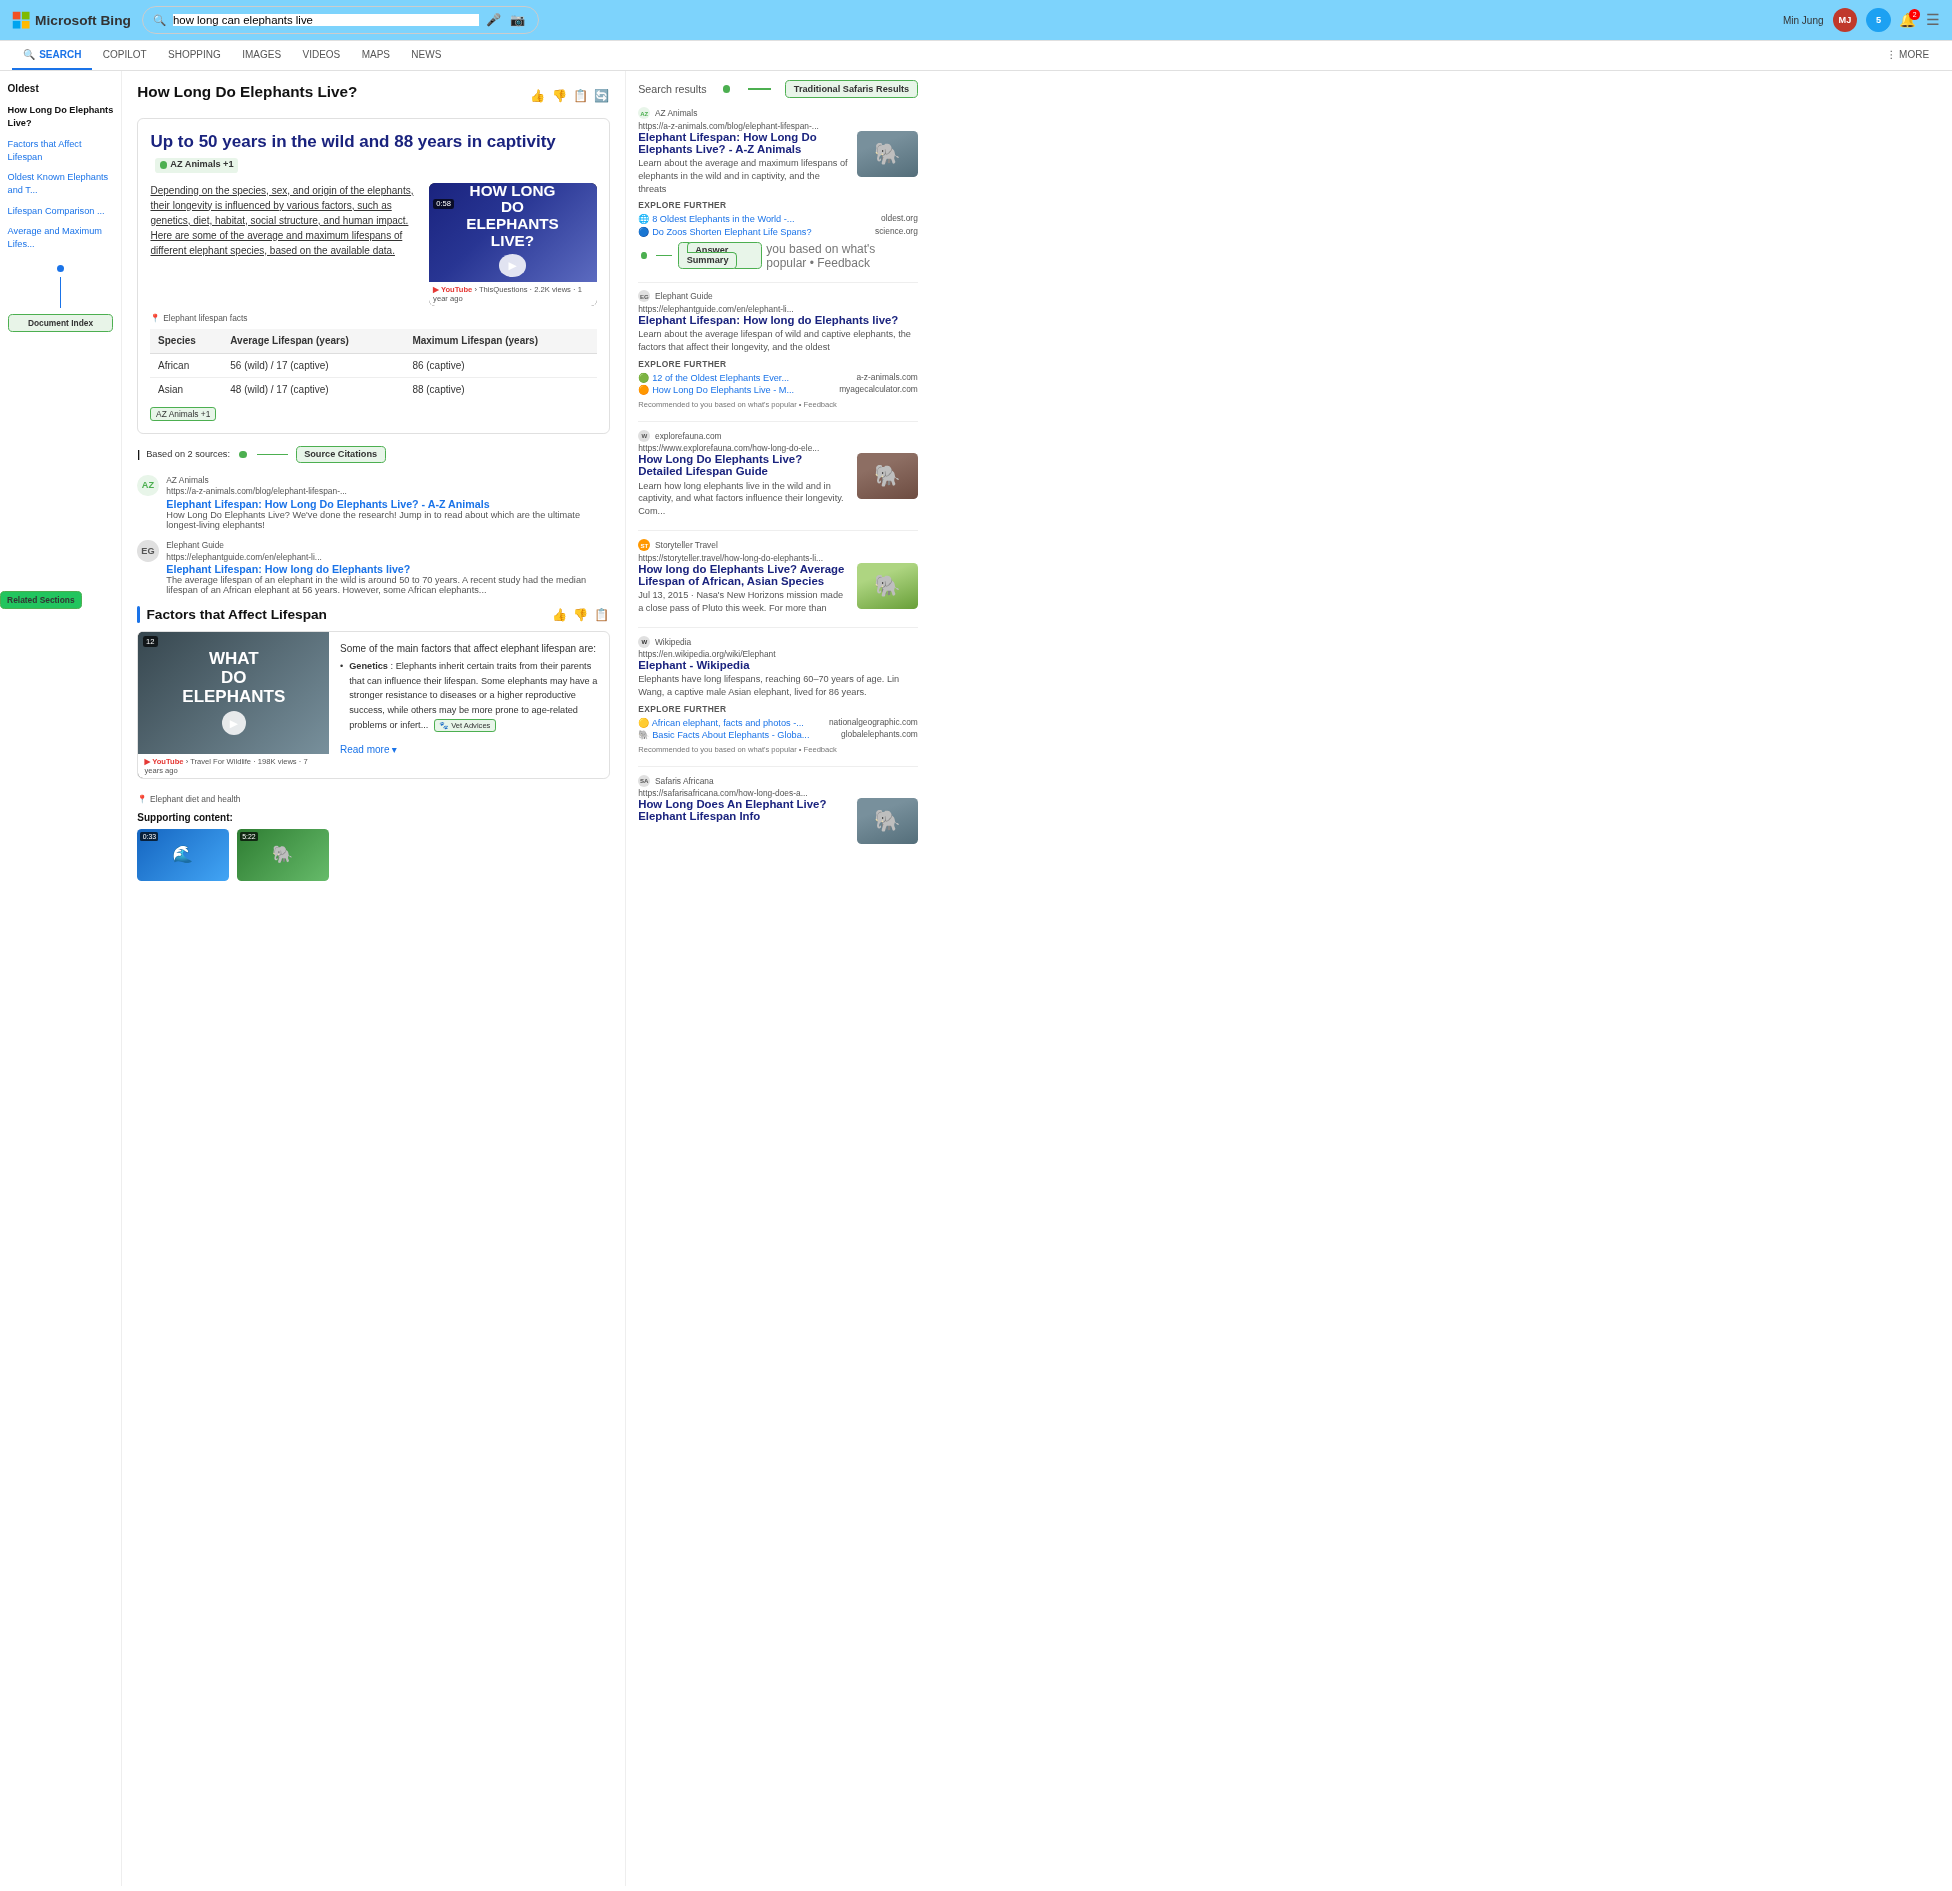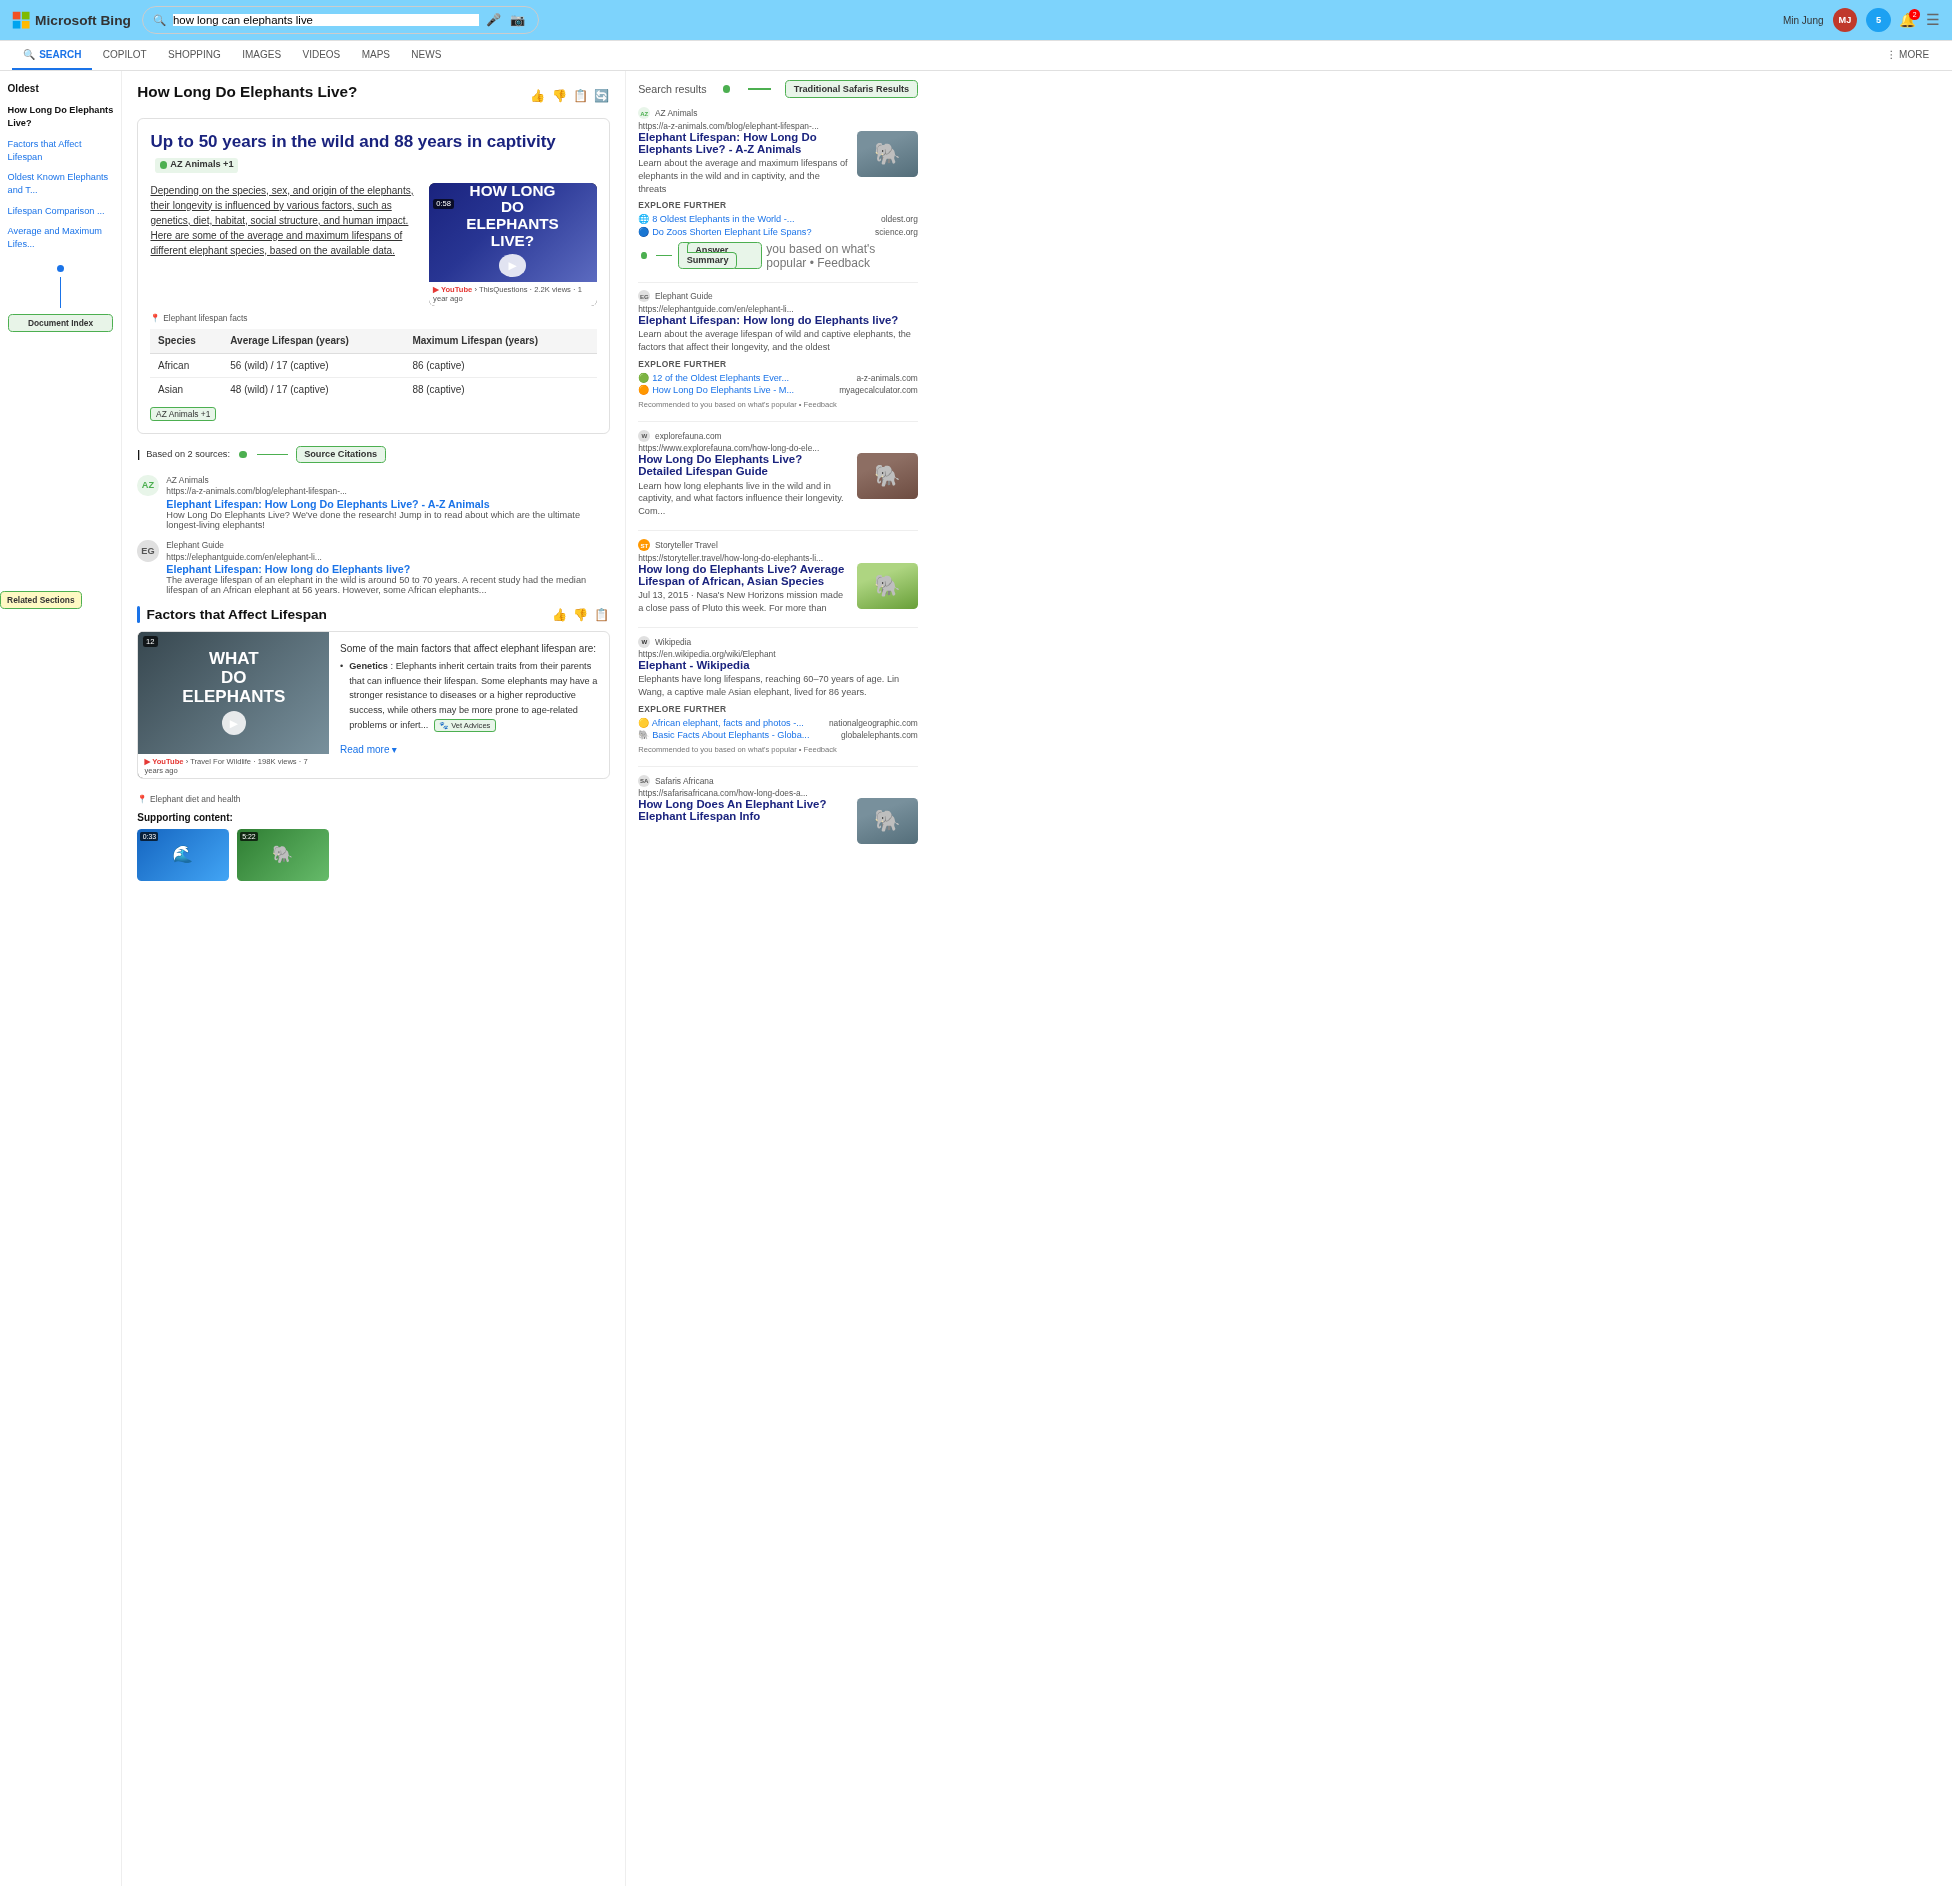--- a/index.html
+++ b/index.html
@@ -31,21 +31,21 @@
     .main-layout { display: flex; min-height: calc(100vh - 76px); }
 
     
     .sidebar { width: 122px; min-width: 107px; padding: 12.2px 7.6px; font-size: 9.2px; color: #333; border-right: 0.8px solid #eee; position: relative; }
     .sidebar-title { font-weight: 700; font-size: 10px; margin-bottom: 7.6px; color: #111; }
     .sidebar-item { padding: 3.1px 0; color: #1a73e8; cursor: pointer; font-size: 9.2px; line-height: 1.4; margin-bottom: 1.5px; }
     .sidebar-item.active { color: #111; font-weight: 600; }
     .sidebar-dot { width: 7.6px; height: 7.6px; background: #1a73e8; border-radius: 50%; margin: 4.6px auto; }
     .sidebar-line { width: 1.5px; background: #1a73e8; height: 30.5px; margin: 0 auto; }
     .doc-index-badge { background: #e8f4e8; border: 0.8px solid #4caf50; border-radius: 4.6px; padding: 3.1px 6.1px; font-size: 8.4px; color: #333; font-weight: 600; text-align: center; margin-top: 6.1px; cursor: pointer; }
-    .related-sections-badge { background: #fef9c3; border: 0.8px solid #4caf50; border-radius: 4.6px; padding: 3.1px 6.1px; font-size: 8.4px; color: #333; font-weight: 600; text-align: center; cursor: pointer; position: absolute; left: -7.6px; }
+    .related-sections-badge { background: #22c55e; border: 0.8px solid #4caf50; border-radius: 4.6px; padding: 3.1px 6.1px; font-size: 8.4px; color: #333; font-weight: 600; text-align: center; cursor: pointer; position: absolute; left: -7.6px; }
 
     
     .center-content { flex: 1; padding: 12.2px 15.3px; max-width: 503px; }
     .page-title { font-size: 15.3px; font-weight: 600; color: #111; margin-bottom: 9.2px; }
     .action-icons { display: flex; gap: 6.1px; color: #666; }
     .action-icon { cursor: pointer; font-size: 12.2px; }
 
     
     .answer-card { border: 0.8px solid #e0e0e0; border-radius: 6.1px; padding: 12.2px; margin-bottom: 12.2px; background: #fff; }
     .answer-headline { font-size: 17px; font-weight: 700; color: #1a237e; margin-bottom: 7.6px; line-height: 1.3; }
@@ -112,21 +112,21 @@
     .result-source { display: flex; align-items: center; gap: 4.6px; font-size: 8.4px; color: #555; margin-bottom: 1.5px; }
     .result-favicon { width: 12.2px; height: 12.2px; border-radius: 50%; background: #e0e0e0; display: flex; align-items: center; justify-content: center; font-size: 6.1px; font-weight: 700; }
     .result-url { font-size: 8.4px; color: #555; }
     .result-title { color: #1a237e; font-size: 11.4px; font-weight: 600; cursor: pointer; margin-bottom: 2.3px; }
     .result-desc { font-size: 9.2px; color: #555; line-height: 1.4; }
     .result-row { display: flex; gap: 7.6px; align-items: flex-start; }
     .result-info { flex: 1; }
 
     .explore-further { font-size: 8.4px; font-weight: 700; color: #555; letter-spacing: 0.4px; margin: 4.6px 0 3.1px; text-transform: uppercase; }
     .explore-links { display: flex; flex-direction: column; gap: 1.5px; margin-bottom: 4.6px; }
-    .explore-link { display: flex; align-items: flex-end; justify-content: space-between; }
+    .explore-link { display: flex; align-items: flex-start; justify-content: space-between; }
     .explore-link-text { color: #1a73e8; font-size: 9.2px; cursor: pointer; display: flex; align-items: center; gap: 3.1px; }
     .explore-link-source { color: #555; font-size: 8.4px; }
 
     .recommended-note { font-size: 7.6px; color: #777; margin-top: 3.1px; margin-bottom: 6.1px; }
     .divider { border: none; border-top: 0.8px solid #eee; margin: 7.6px 0; }
     .answer-summary-label { background: #e8f5e9; border: 0.8px solid #4caf50; border-radius: 4.6px; padding: 2.3px 7.6px; font-size: 9.2px; color: #333; font-weight: 600; }
 
     
     .elephant-img { width: 61px; height: 46px; background: linear-gradient(160deg, #78909c 30%, #546e7a 100%); border-radius: 4.6px; display: flex; align-items: center; justify-content: center; font-size: 21.4px; }
     .elephant-img2 { width: 61px; height: 46px; background: linear-gradient(160deg, #8d6e63 30%, #6d4c41 100%); border-radius: 4.6px; display: flex; align-items: center; justify-content: center; font-size: 21.4px; }

